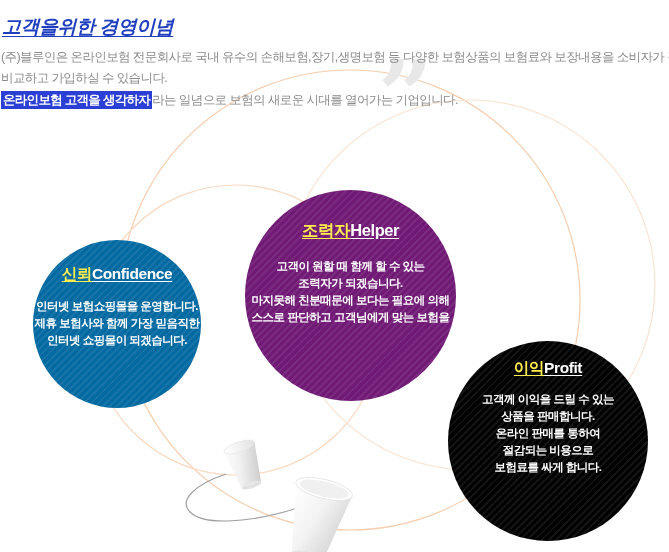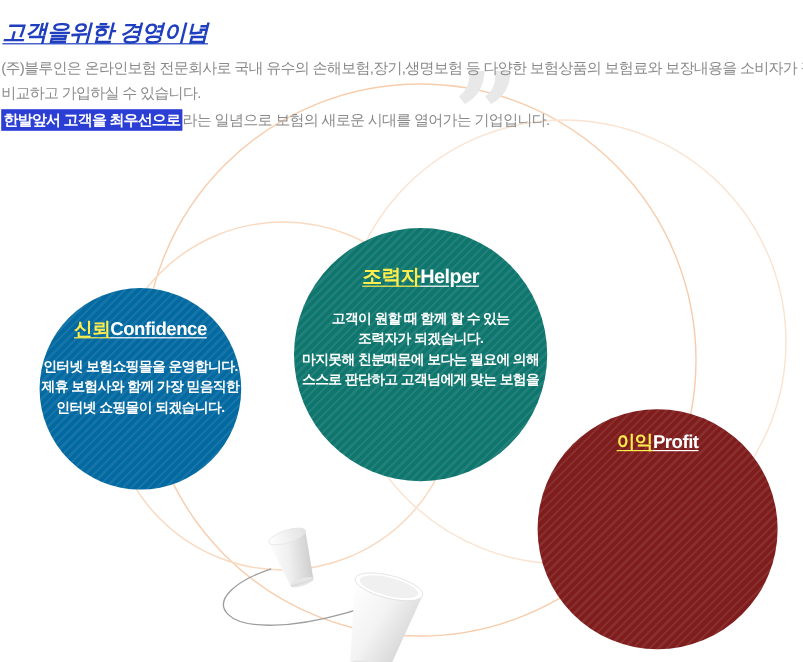--- a/index.html
+++ b/index.html
@@ -149,32 +149,32 @@
   }
   #circle-confidence .circle-heading { top: 24px; }
   #circle-confidence .circle-body { top: 58px; }
 
   
   #circle-helper {
     left: 245px;
     top: 190px;
     width: 211px;
     height: 211px;
-    background: #0f766e;
+    background: #701a75;
   }
   #circle-helper .circle-heading { top: 30px; font-size: 16.5px; }
   #circle-helper .circle-body { top: 68px; }
 
   
   #circle-profit {
     left: 448px;
     top: 341px;
     width: 200px;
     height: 200px;
-    background: #7f1d1d;
+    background: #000000;
   }
   #circle-profit .circle-heading { top: 17px; }
   #circle-profit .circle-body { top: 50px; }
 
   
   .cup-illustration {
     position: absolute;
     left: 178px;
     top: 438px;
     width: 200px;
@@ -193,21 +193,21 @@
     <circle cx="470" cy="285" r="185" fill="none" stroke="#fae3d0" stroke-width="1.2"></circle>
   </svg>
 
   <h1 class="page-title">고객을위한 경영이념</h1>
 
   <div class="quote-mark">”</div>
 
   <div class="intro">
     <div class="intro-line l1">(주)블루인은 온라인보험 전문회사로 국내 유수의 손해보험,장기,생명보험 등 다양한 보험상품의 보험료와 보장내용을 소비자가 직접</div>
     <div class="intro-line l2">비교하고 가입하실 수 있습니다.</div>
-    <div class="intro-line l3"><span class="highlight">한발앞서 고객을 최우선으로</span><span>라는 일념으로 보험의 새로운 시대를 열어가는 기업입니다.</span></div>
+    <div class="intro-line l3"><span class="highlight">온라인보험 고객을 생각하자</span><span>라는 일념으로 보험의 새로운 시대를 열어가는 기업입니다.</span></div>
   </div>
 
   <div class="circle" id="circle-confidence">
     <div class="stripes"></div>
     <div class="inner">
       <div class="circle-heading"><span class="kr">신뢰</span><span class="en">Confidence</span></div>
       <div class="circle-body">
         <div>인터넷 보험쇼핑몰을 운영합니다.</div>
         <div>제휴 보험사와 함께 가장 믿음직한</div>
         <div>인터넷 쇼핑몰이 되겠습니다.</div>
@@ -225,20 +225,27 @@
         <div>마지못해 친분때문에 보다는 필요에 의해</div>
         <div>스스로 판단하고 고객님에게 맞는 보험을</div>
       </div>
     </div>
   </div>
 
   <div class="circle" id="circle-profit">
     <div class="stripes"></div>
     <div class="inner">
       <div class="circle-heading"><span class="kr">이익</span><span class="en">Profit</span></div>
+      <div class="circle-body">
+        <div>고객께 이익을 드릴 수 있는</div>
+        <div>상품을 판매합니다.</div>
+        <div>온라인 판매를 통하여</div>
+        <div>절감되는 비용으로</div>
+        <div>보험료를 싸게 합니다.</div>
+      </div>
     </div>
   </div>
 
   <svg class="cup-illustration" viewBox="0 0 200 114" width="200" height="114" aria-hidden="true">
     <defs>
       <linearGradient id="cupA" x1="0" y1="0" x2="1" y2="0.4">
         <stop offset="0%" stop-color="#ffffff"></stop>
         <stop offset="55%" stop-color="#f3f3f3"></stop>
         <stop offset="100%" stop-color="#d9d9d9"></stop>
       </linearGradient>

